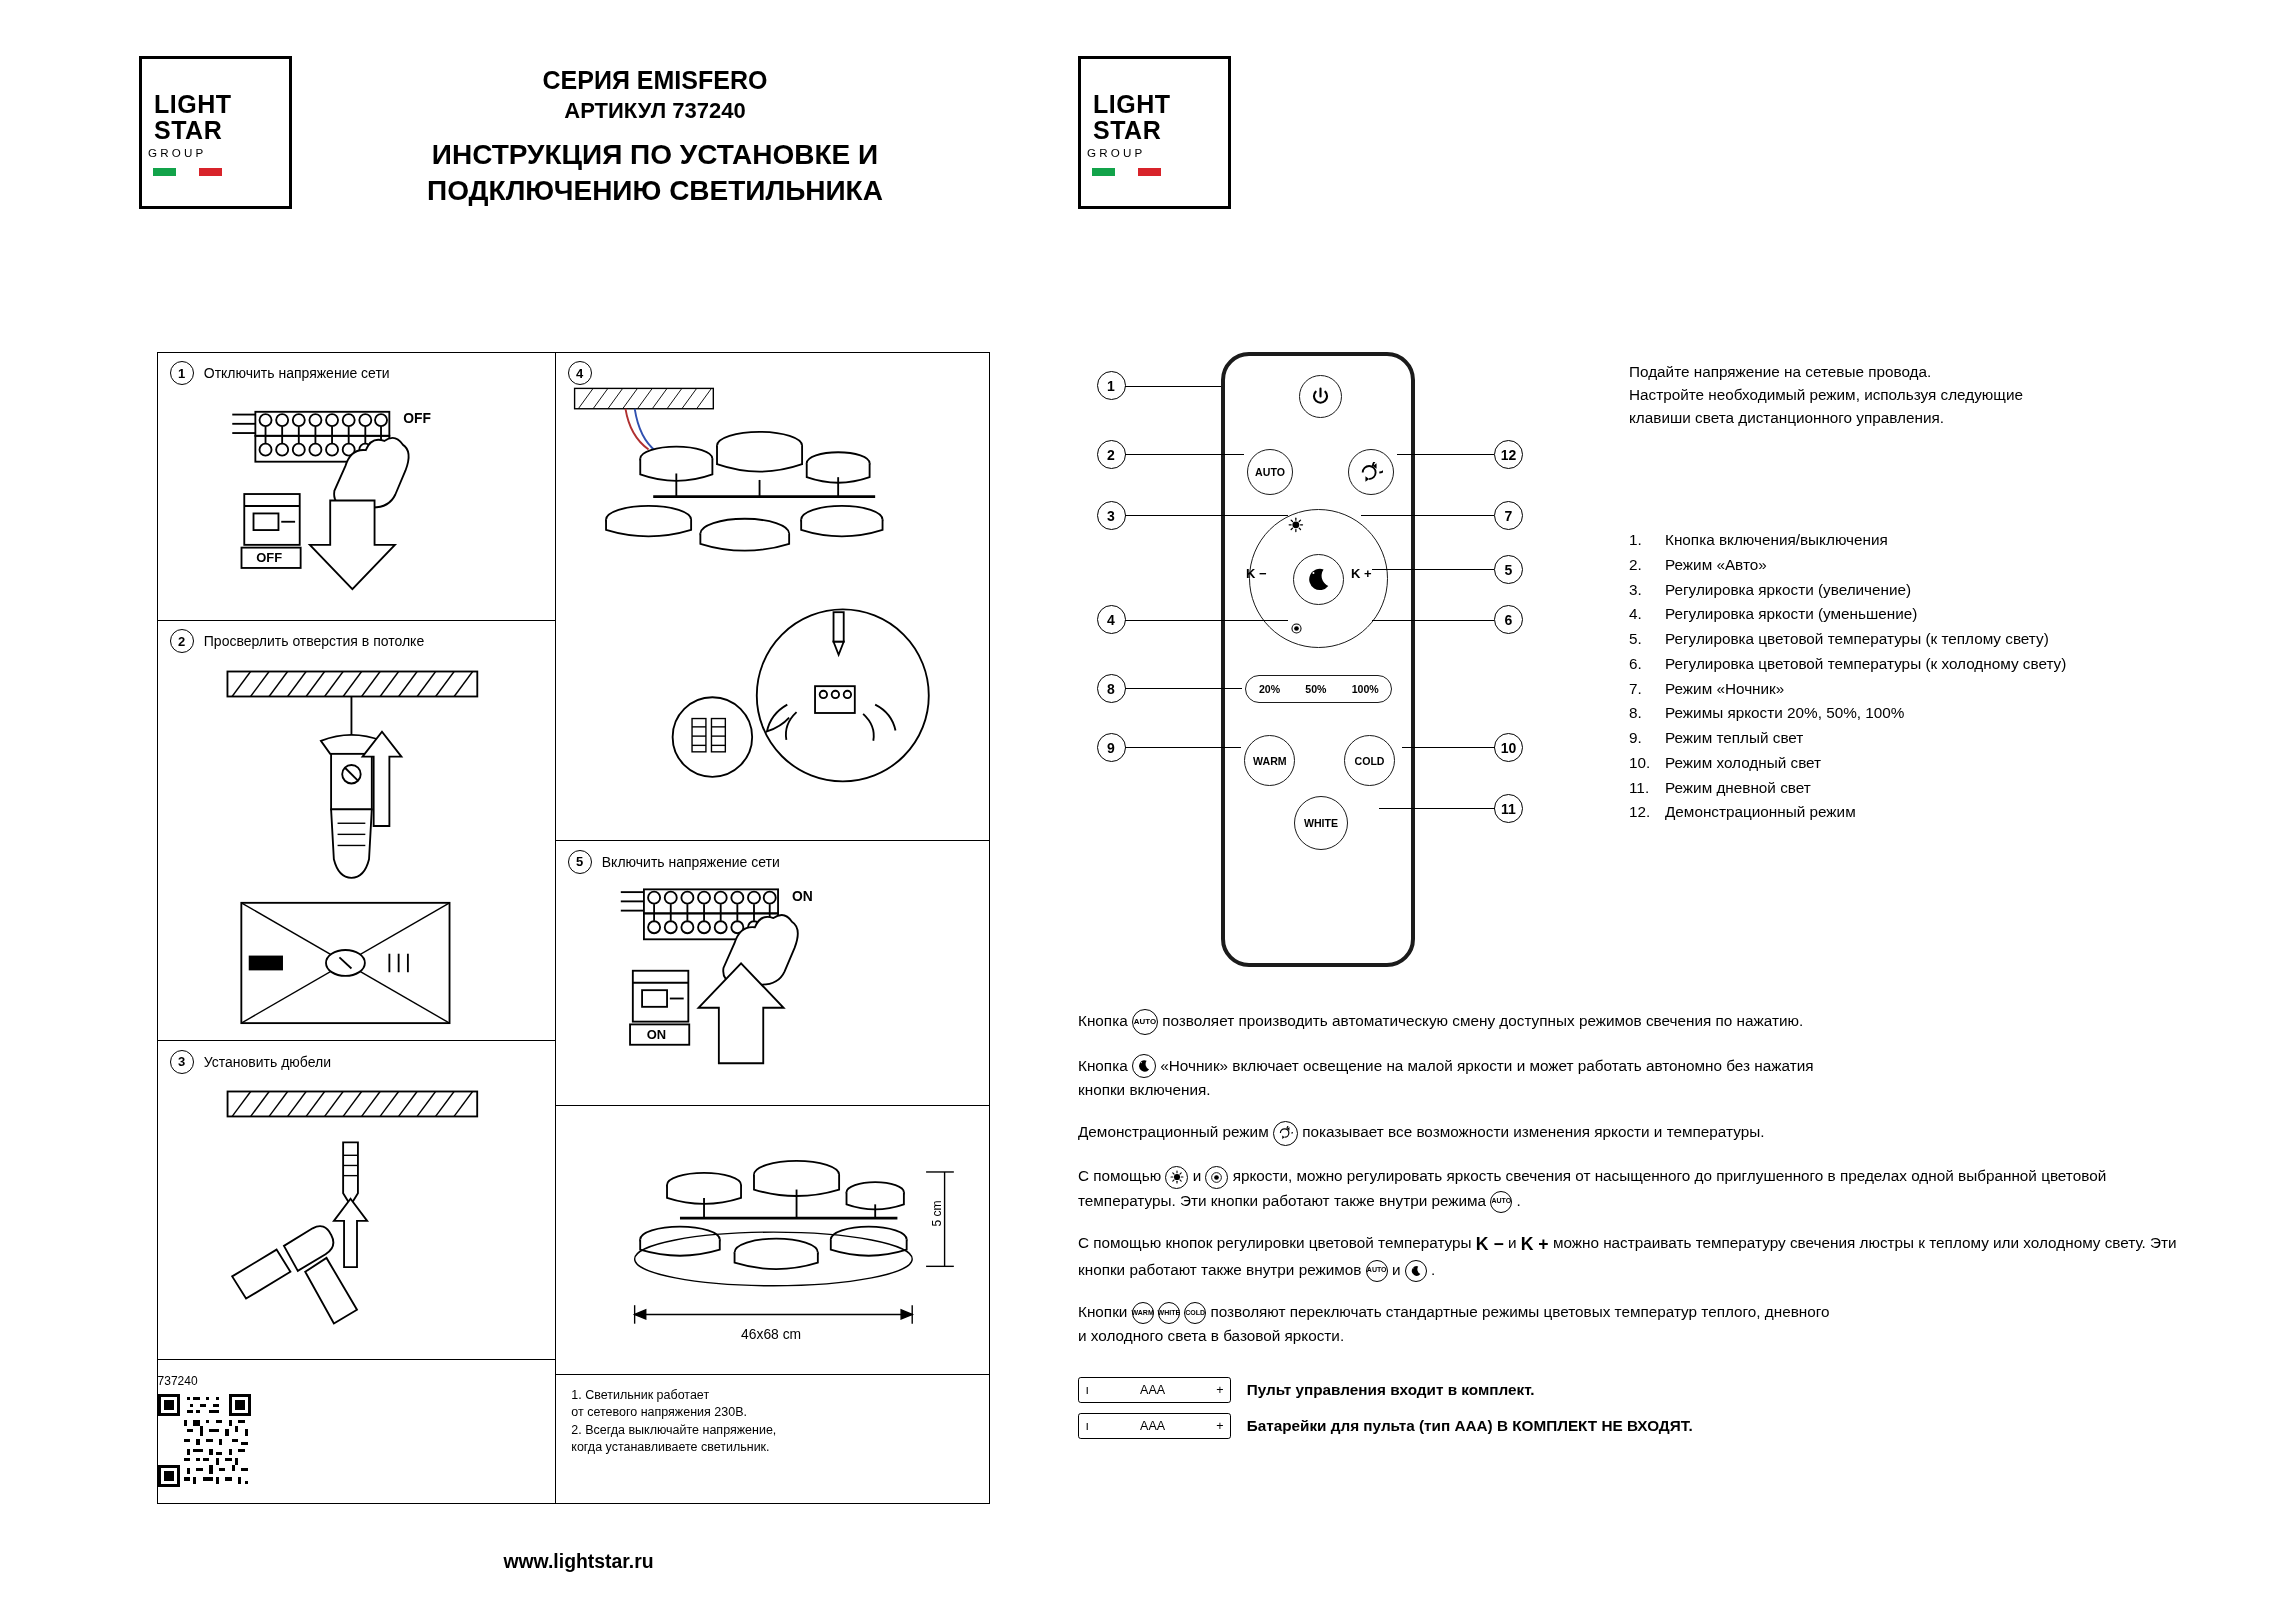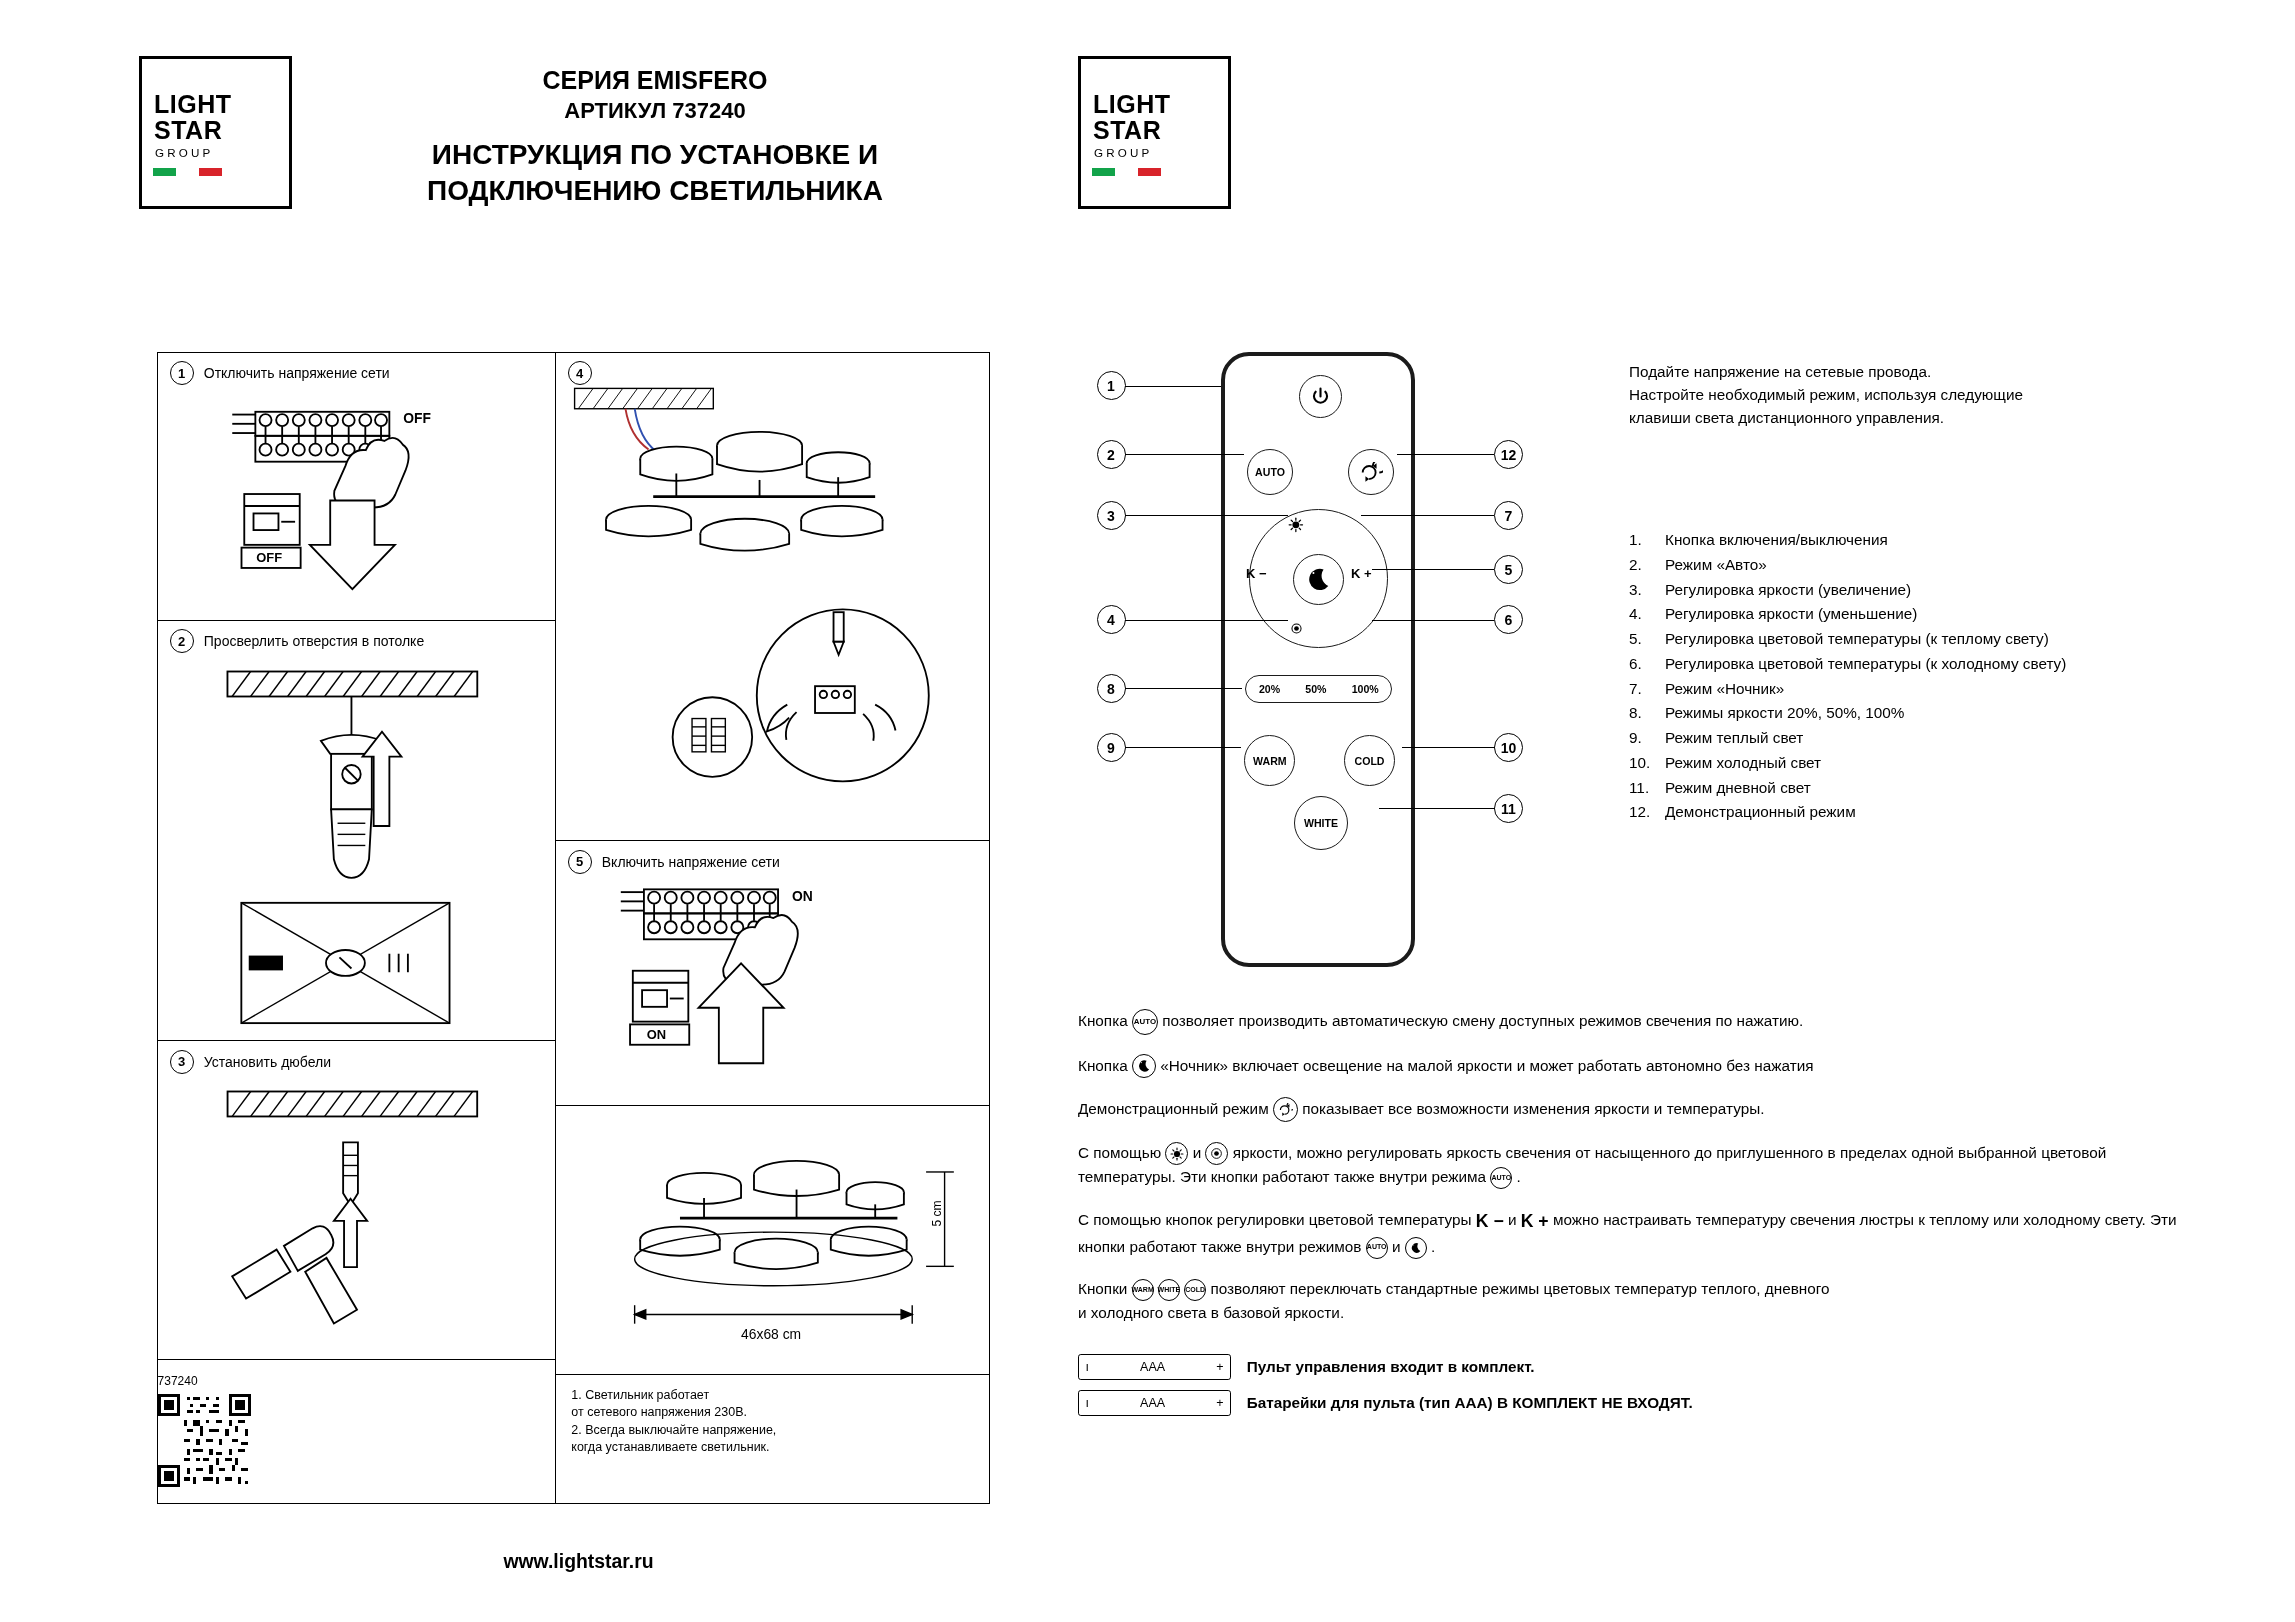--- a/index.html
+++ b/index.html
@@ -18,21 +18,21 @@
   .left { position:absolute; left:139px; top:56px; width:879px; height:1443px; }
   .right { position:absolute; left:1078px; top:56px; width:1110px; height:1443px; }
 
   
   .logo-box {
     width: 153px; height: 153px; border: 3.2px solid #000; background:#fff;
     display:flex; flex-direction:column; align-items:center; justify-content:center;
     padding-top: 3.7px;
   }
   .logo-line { font-weight:bold; font-size:25px; letter-spacing:0.5px; line-height:1.02; width:100%; padding-left:12px;}
-  .logo-group { font-size:11.6px; letter-spacing:3.2px; width:100%; padding-left:13px; margin-top:2.8px; }
+  .logo-group { font-size:11.6px; letter-spacing:3.2px; width:100%; padding-left:6px; margin-top:2.8px; }
   .logo-flag { display:flex; width:69px; height:7.9px; margin-top:9.3px; margin-right:56px; }
   .logo-flag i { flex:1; display:block; }
   .flag-g { background:#12a34a; }
   .flag-w { background:#ffffff; }
   .flag-r { background:#d8232a; }
 
   .head-row { display:flex; align-items:flex-start; }
   .head-titles { flex:1; text-align:center; padding-top: 9.3px; }
   .t1 { font-size:25px; font-weight:bold; line-height:1.25; }
   .t2 { font-size:22px; font-weight:bold; line-height:1.25; margin-bottom:13px;}
@@ -736,20 +736,21 @@
 
       <div class="para">
         <span>Кнопка</span>
         <span class="ic ic-moon">
           <svg width="14" height="14" viewBox="0 0 24 24">
               <path d="M16.5 3 a9.5 9.5 0 1 0 4.2 14.8 A10 10 0 0 1 16.5 3 z" fill="#000"></path>
               <circle cx="7.5" cy="6.2" r="0.9" fill="#fff"></circle>
             </svg>
         </span>
         <span>«Ночник» включает освещение на малой яркости и может работать автономно без нажатия</span>
+        <div>кнопки включения.</div>
       </div>
 
       <div class="para">
         <span>Демонстрационный режим</span>
         <span class="ic ic-demo">
           <svg width="15.7" height="14" viewBox="0 0 26 22">
             <path d="M4 11 a7 7 0 1 1 7 7" fill="none" stroke="#000" stroke-width="2"></path>
             <path d="M22 11 a7 7 0 1 0 -7 -7" fill="none" stroke="#000" stroke-width="2"></path>
             <path d="M11 18 l-4 -3 l0 6 z" fill="#000"></path>
               <path d="M15 4 l4 3 l0 -6 z" fill="#000"></path>

